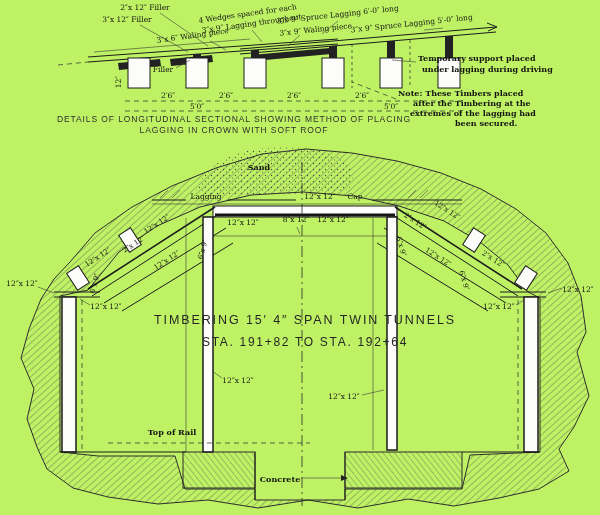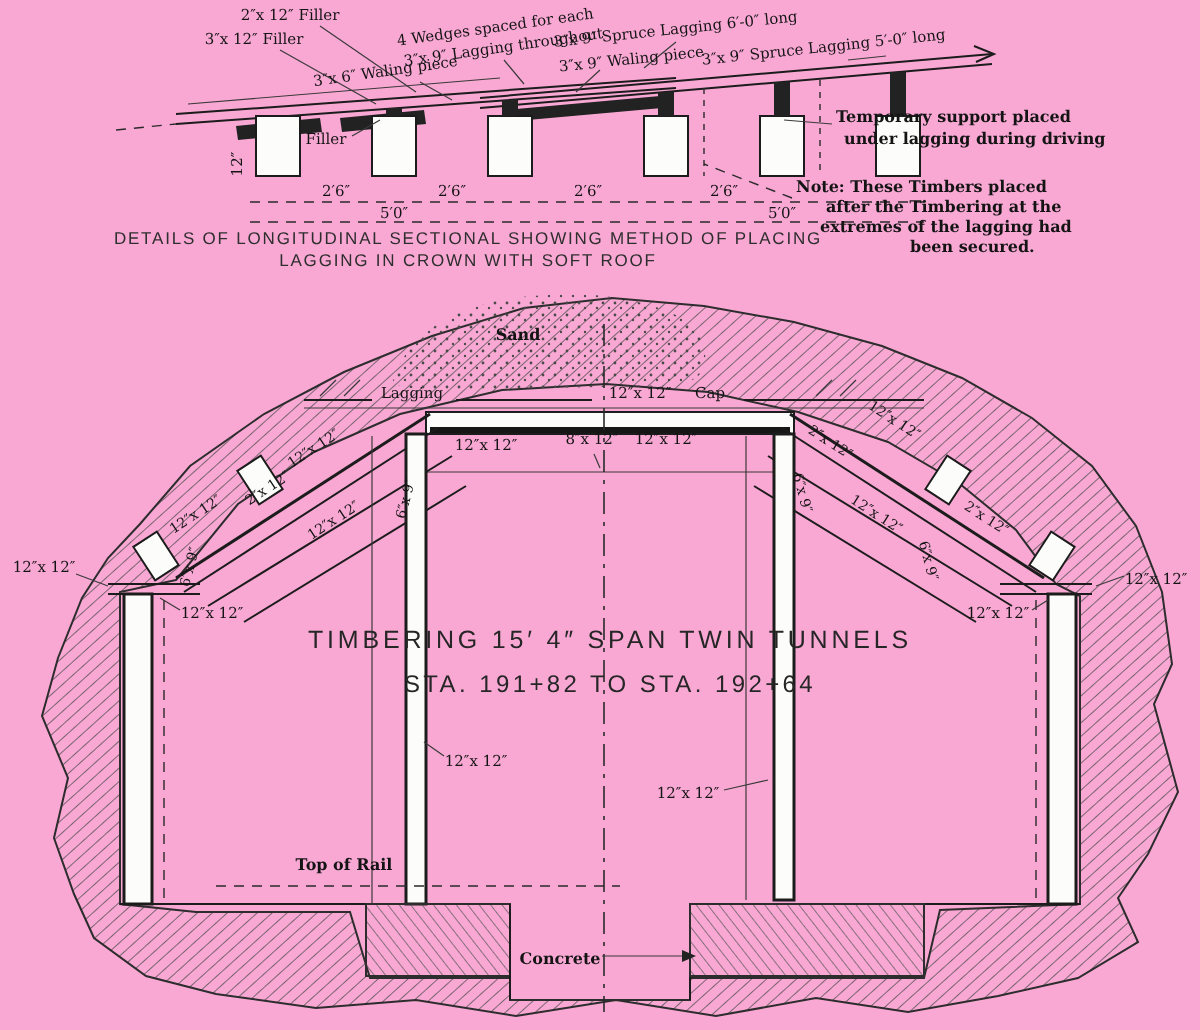--- a/index.html
+++ b/index.html
@@ -1,16 +1,16 @@
 <!DOCTYPE html>
 <html><head>
 <meta charset="utf-8">
 <style>
   html,body{margin:0;padding:0;background:#e8e8e8}
-  .sheet{position:relative;width:600px;height:515px;background:#f9a8d4;overflow:hidden;margin:0 auto}
+  .sheet{position:relative;width:600px;height:515px;background:#bef264;overflow:hidden;margin:0 auto}
   svg{display:block}
   .ln{stroke:#1c1c1c;stroke-width:1;fill:none}
   .ln2{stroke:#1c1c1c;stroke-width:1.5;fill:none}
   .thin{stroke:#3a3a3a;stroke-width:.6;fill:none}
   .dash{stroke:#2a2a2a;stroke-width:.7;fill:none;stroke-dasharray:5 4}
   .dash2{stroke:#2a2a2a;stroke-width:.7;fill:none;stroke-dasharray:3 3}
   .dashdot{stroke:#2a2a2a;stroke-width:.8;fill:none;stroke-dasharray:11 4 2 4}
   .wht{fill:#fcfcfa}
   .dark{fill:#222;stroke:none}
   .ring{fill:url(#hatch);stroke:#2d2d2d;stroke-width:1;fill-rule:evenodd}

